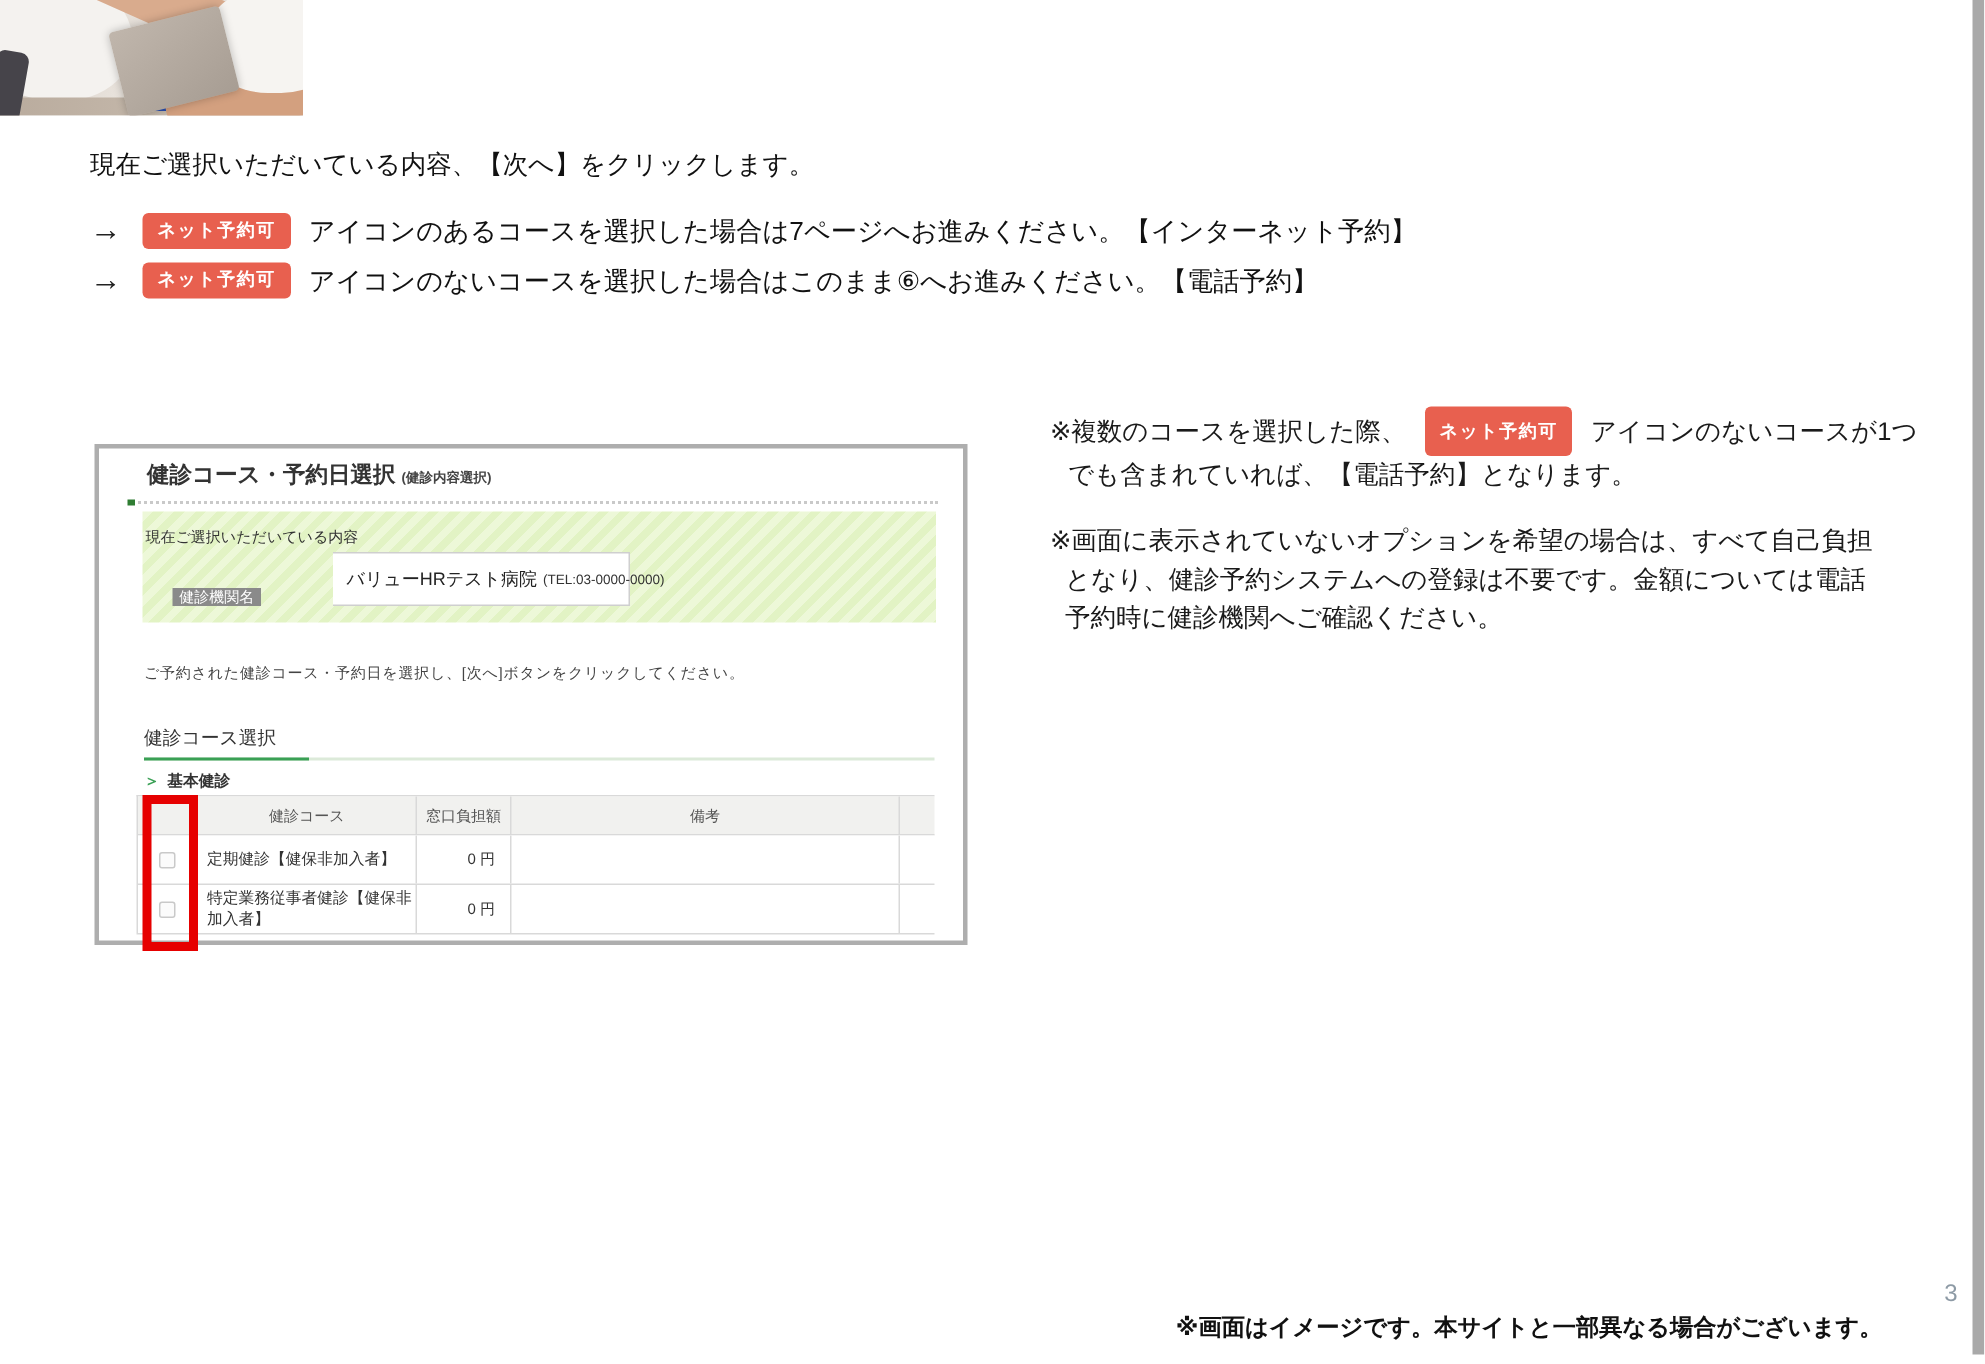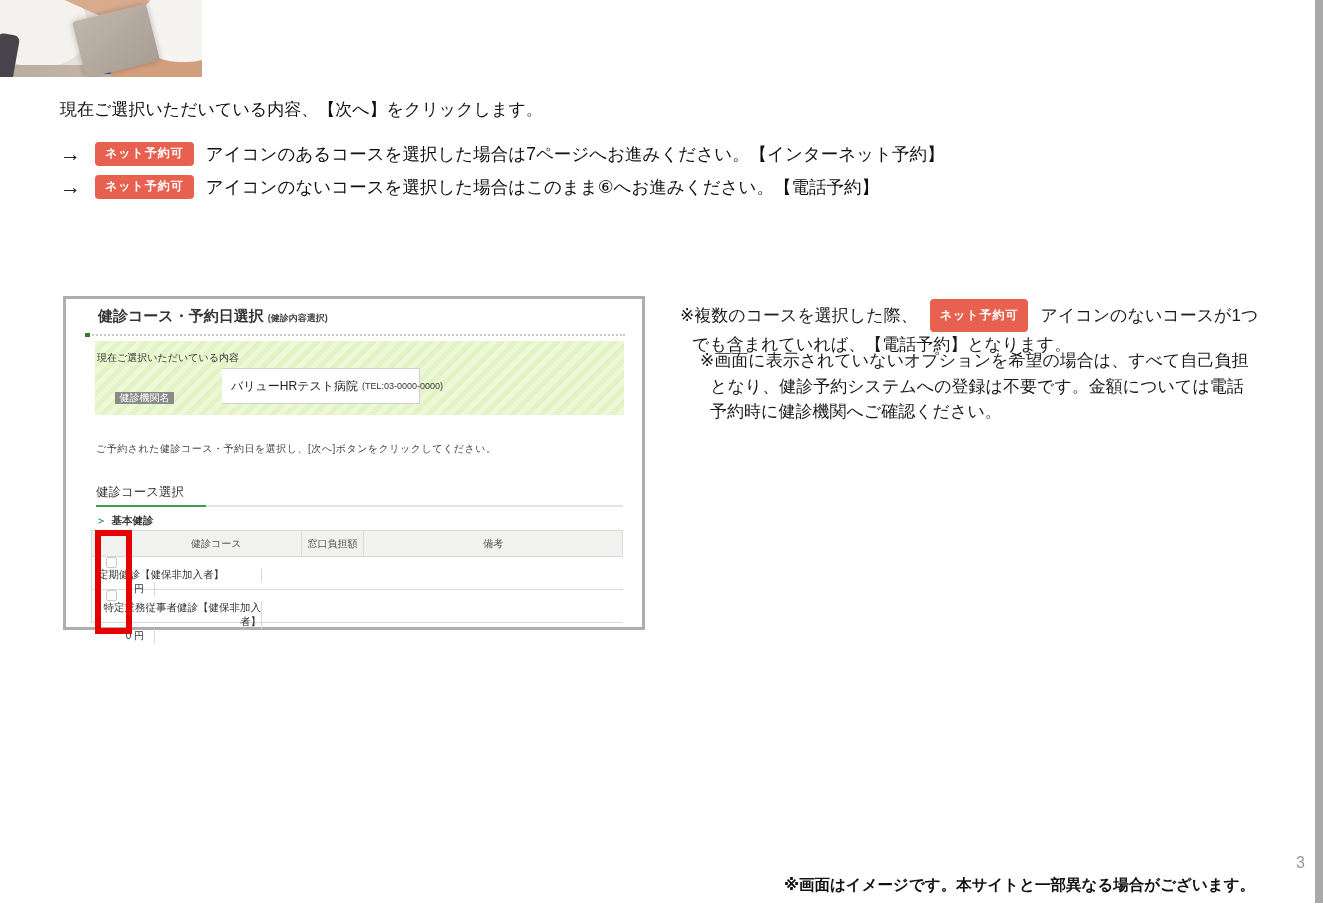--- a/index.html
+++ b/index.html
@@ -39,21 +39,21 @@
   .step-line { position: absolute; left: 60px; top: 98px; font-size: 17px; color: #111; }
   .arrow-row { position: absolute; left: 60px; display: flex; align-items: center; }
   .arrow-row.r1 { top: 142px; }
   .arrow-row.r2 { top: 175px; }
   .arrow-glyph { font-size: 21px; color: #222; margin-right: 14px; }
   .net-badge { display: inline-block; background: #e8604f; color: #fff; font-size: 12px; font-weight: bold;
            border-radius: 4px; padding: 3px 10px 4px; letter-spacing: 1px; white-space: nowrap; }
   .arrow-row .txt { font-size: 17.5px; color: #111; margin-left: 12px; white-space: nowrap; }
 
   
-  .note1 { position: absolute; left: 680px; top: 271px; width: 600px; font-size: 17px; line-height: 26px; margin-top: 28px; }
+  .note1 { position: absolute; left: 700px; top: 271px; width: 600px; font-size: 17px; line-height: 26px; }
   .note1 .line1 { display: flex; align-items: center; white-space: nowrap; }
   .note1 .line1 .net-badge { margin: 0 12px; }
   .note1 .line2 { padding-left: 12px; }
   .note2 { position: absolute; left: 700px; top: 348px; width: 600px; font-size: 17px; line-height: 25.5px; }
   .note2 .cont { padding-left: 10px; }
 
   
   .shot { position: absolute; left: 63px; top: 296px; width: 582px; height: 334px;
           background: #fff; border: 3px solid #aeaeae; }
   .shot-title { position: absolute; left: 32px; top: 8px; font-size: 15px; font-weight: bold; color: #333; }
@@ -75,24 +75,24 @@
   .shot-instr { position: absolute; left: 30px; top: 143px; font-size: 10px; color: #444; letter-spacing: .5px; }
   .section-title { position: absolute; left: 30px; top: 185px; font-size: 12.5px; color: #333; text-align: center; }
   .section-underline { position: absolute; left: 30px; top: 206px; width: 527px; height: 2px; background: #dcead9; }
   .section-underline .dark { position: absolute; left: 0; top: 0; width: 110px; height: 2px; background: #3aa055; }
   .category { position: absolute; left: 30px; top: 215px; font-size: 10.5px; font-weight: bold; color: #333; }
   .category .cat-arrow { color: #3aa055; margin-right: 5px; font-weight: bold; }
 
   .course-table { position: absolute; left: 25px; top: 231px; width: 532px; border-top: 1px solid #d9d9d9; border-left: 1px solid #d9d9d9; font-size: 10px; }
   .ct-row { display: flex; border-bottom: 1px solid #d9d9d9; background: #fff; }
   .ct-row.head { background: #f1f1ef; height: 26px; }
-  .ct-row.body { height: 33px; flex-direction: column; }
+  .ct-row.body { height: 33px; }
   .ct-cell { border-right: 1px solid #d9d9d9; display: flex; align-items: center; }
   .c-chk  { width: 40px; justify-content: center; }
-  .c-course { width: 170px; padding-left: 6px; text-align: right; }
+  .c-course { width: 146px; padding-left: 6px; }
   .c-fee  { width: 63px; }
   .c-note { width: 259px; }
   .ct-row.head .ct-cell { justify-content: center; color: #555; padding-left: 0; }
   .ct-row.body .c-course { font-size: 10.5px; color: #333; }
   .ct-row.body .c-fee { justify-content: flex-end; padding-right: 10px; color: #333; }
   .checkbox { width: 11px; height: 11px; background: #fbfbfb; border: 1px solid #c9c9c9; border-radius: 2px; }
 
   .red-rect { position: absolute; left: 29px; top: 231px; width: 37px; height: 104px;
           border: 6px solid #e60000; }
 

